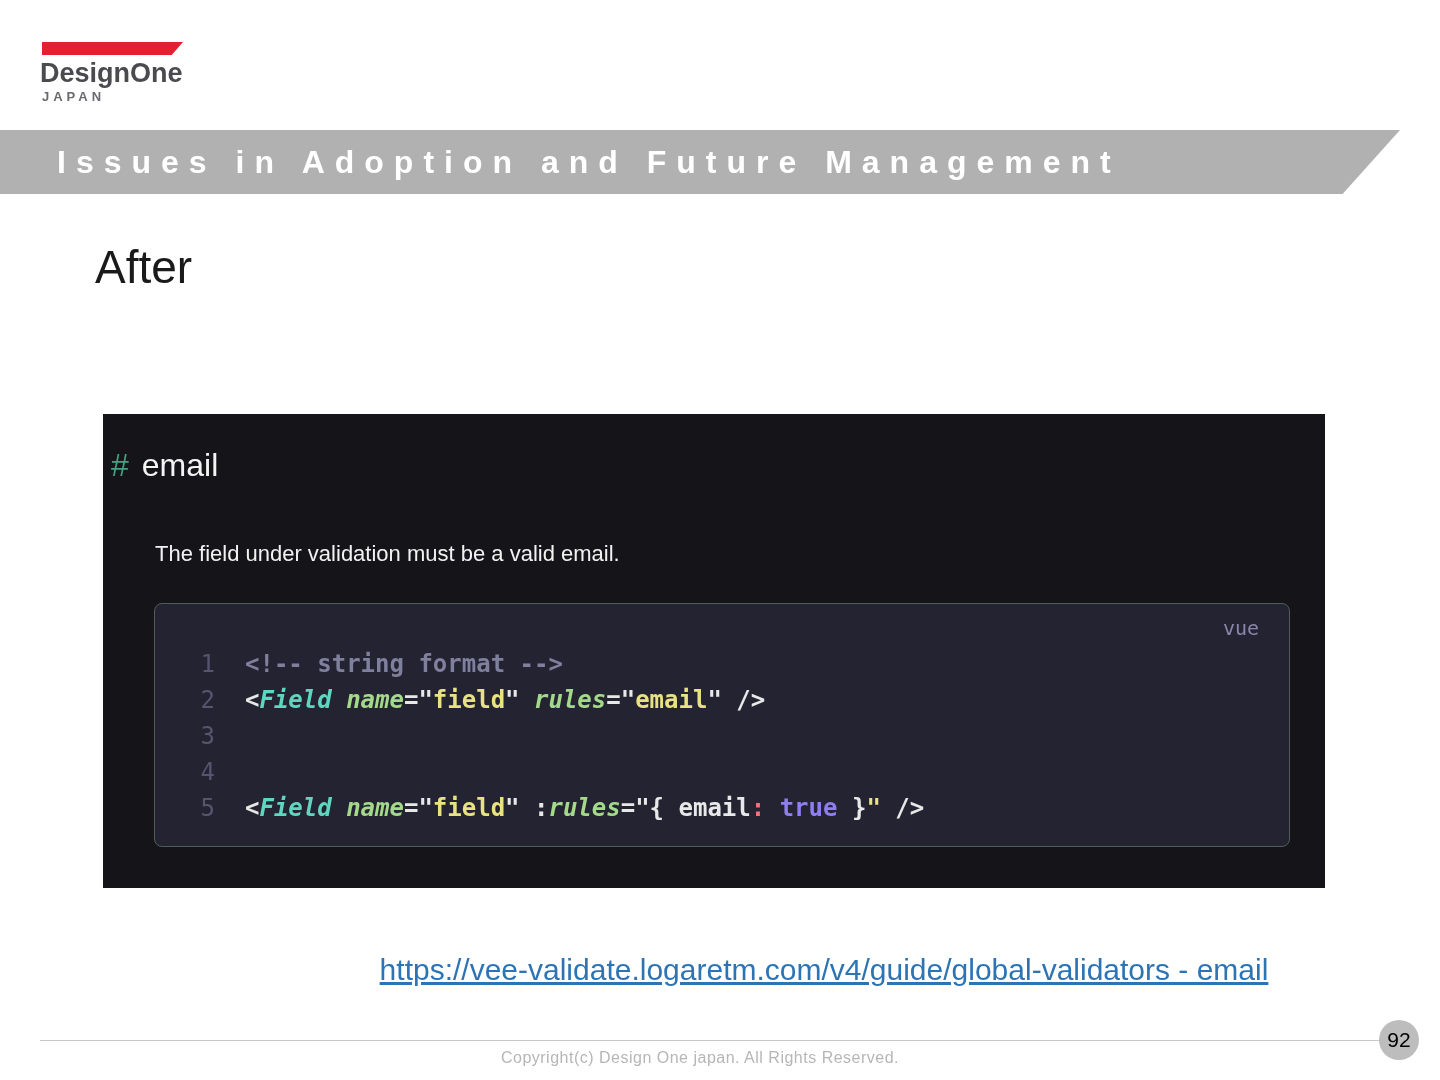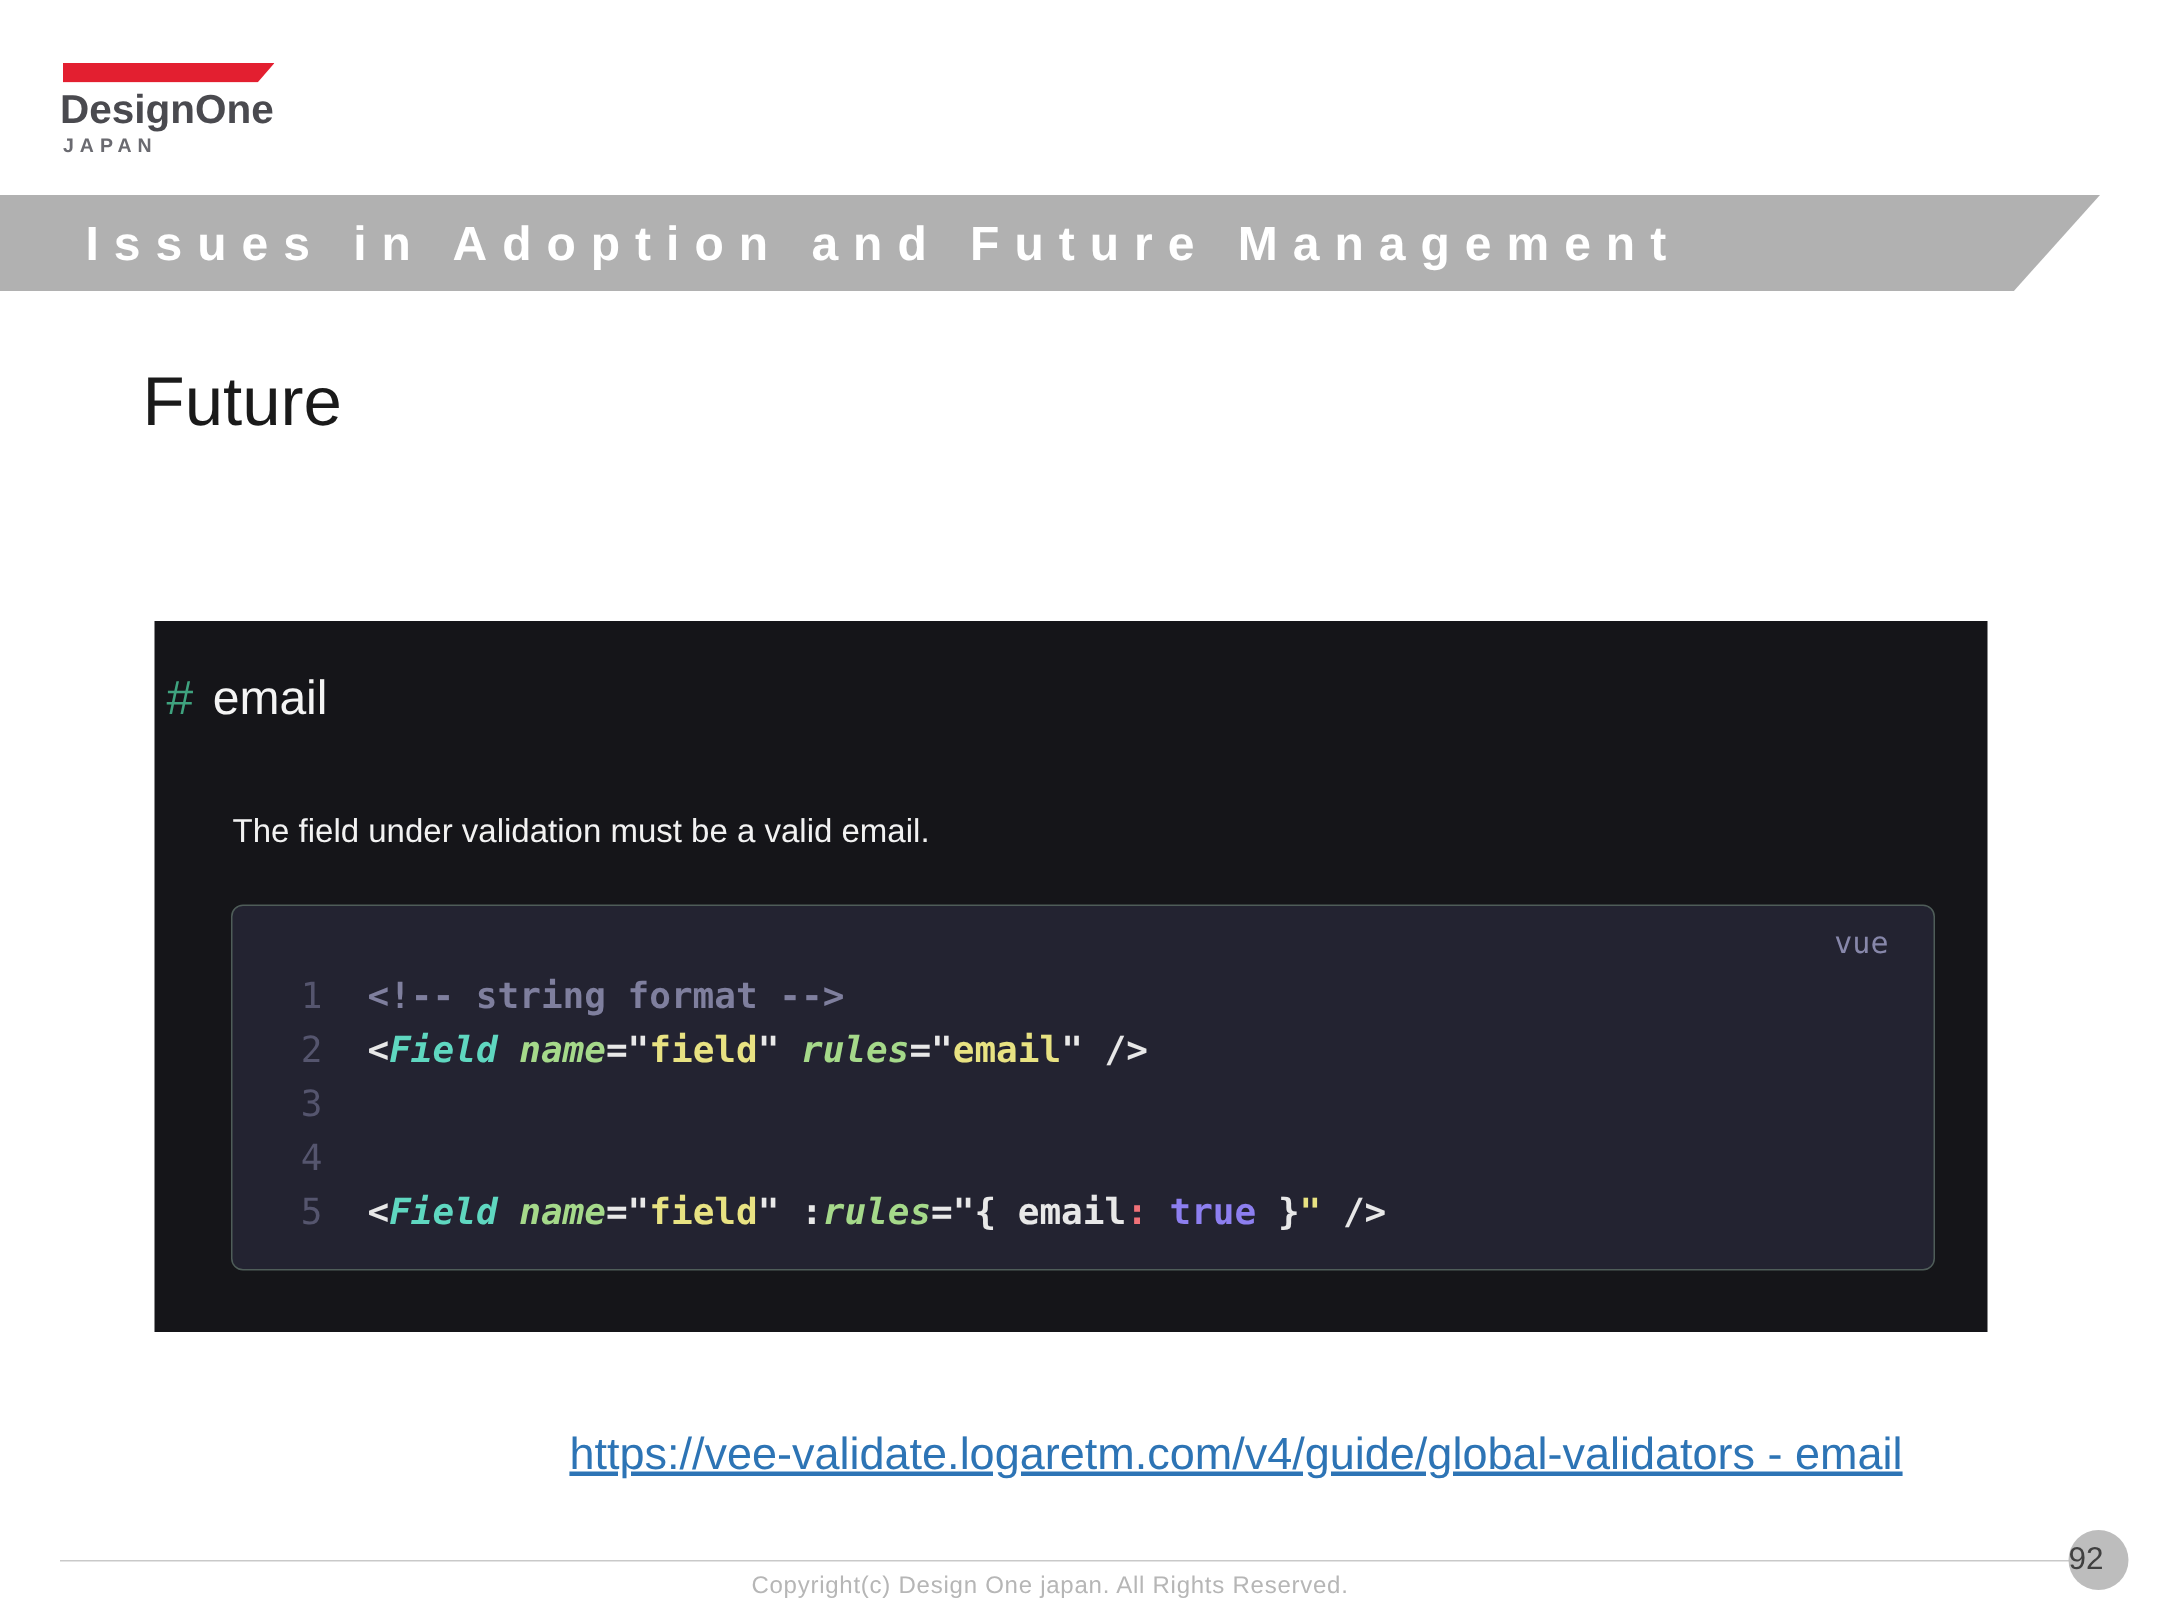--- a/index.html
+++ b/index.html
@@ -60,37 +60,37 @@
   }
   .doc-link a{color:#2d74b5;font-size:30px;text-decoration:underline;white-space:nowrap;}
   
   .footer-rule{position:absolute;left:40px;top:1040px;width:1345px;height:1px;background:#c9c9c9;}
   .footer-copy{
     position:absolute;left:0;top:1049px;width:1400px;text-align:center;
     font-size:16px;color:#b6b6b6;letter-spacing:0.5px;
   }
   .page-badge{
     position:absolute;left:1379px;top:1020px;width:40px;height:40px;border-radius:50%;
-    background:#bdbdbd;color:#404040;font-size:21px;display:flex;align-items:center;justify-content:flex-start;
+    background:#bdbdbd;color:#000000;font-size:21px;display:flex;align-items:center;justify-content:center;
   }
 </style>
 </head>
 <body>
 
 <div class="logo">
   <div class="logo-swoosh"></div>
   <div class="logo-name">DesignOne</div>
   <div class="logo-sub">JAPAN</div>
 </div>
 
 <div class="banner">
   <div class="banner-title">Issues in Adoption and Future Management</div>
 </div>
 
-<div class="after-heading">Future</div>
+<div class="after-heading">After</div>
 
 <div class="docs-panel">
   <div class="docs-header">
     <span class="docs-hash">#</span><span class="docs-title">email</span>
   </div>
   <div class="docs-desc">The field under validation must be a valid email.</div>
   <div class="code-block">
     <div class="code-lang">vue</div>
     <div class="code-lines">
         <div class="code-line">

